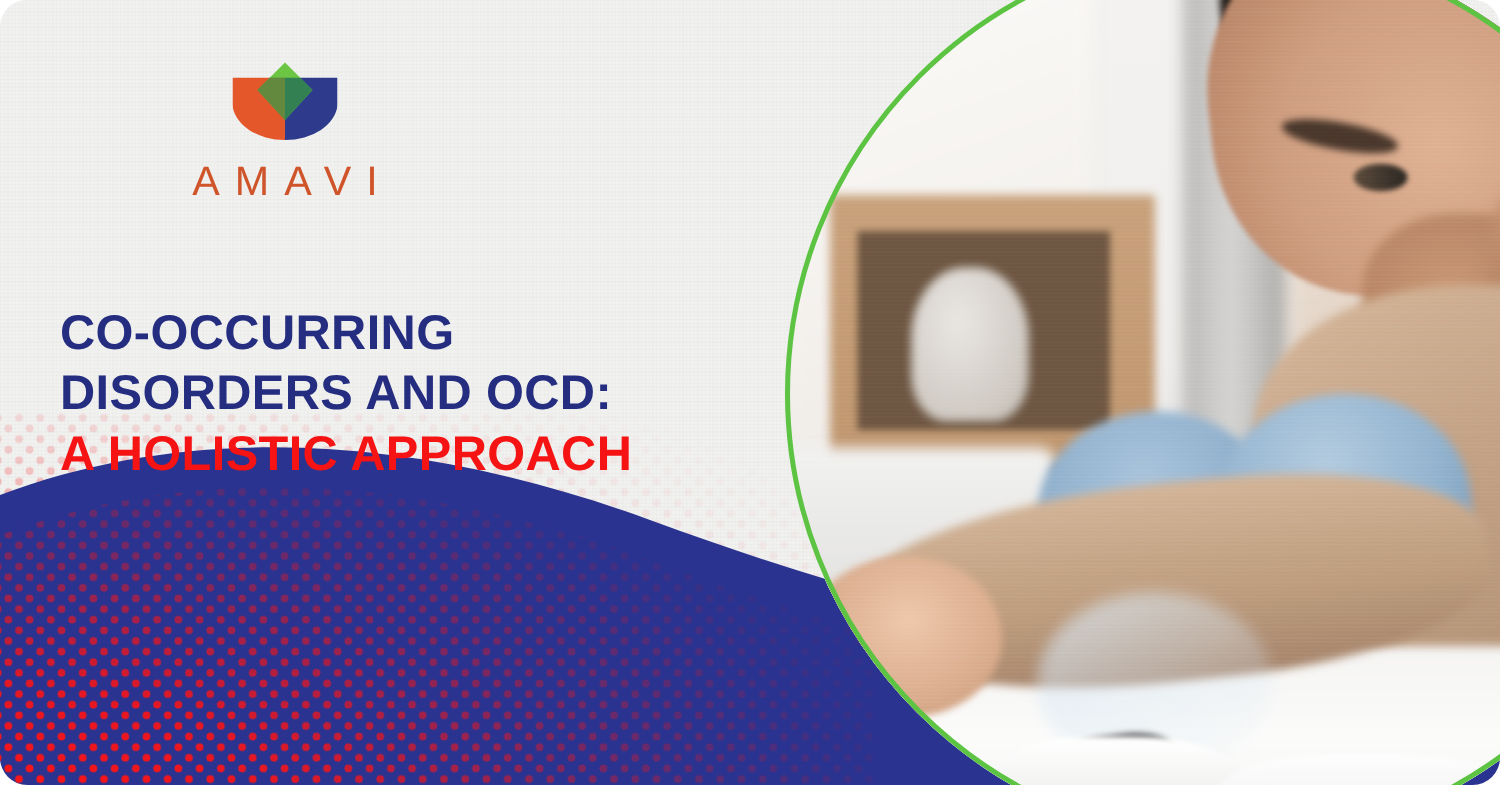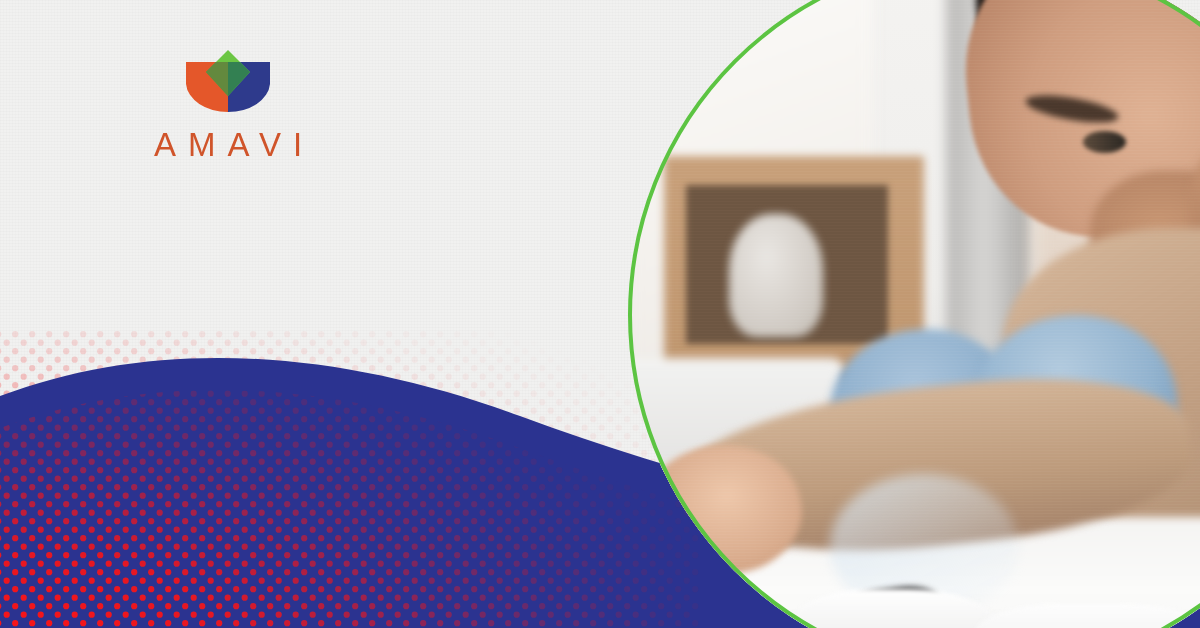--- a/index.html
+++ b/index.html
@@ -9,20 +9,21 @@
     font-family:"Liberation Sans", sans-serif;
     -webkit-font-smoothing:antialiased;
   }
 
   .banner {
     position:relative;
     width:1200px;
     height:628px;
     overflow:hidden;
     background:#f1f1f0;
+    border-radius:22px;
   }
 
   
   .bg-texture {
     position:absolute; inset:0;
     background-color:#f1f1f0;
     background-image:
       repeating-linear-gradient(0deg, rgba(0,0,0,0.016) 0 1px, transparent 1px 3px),
       repeating-linear-gradient(90deg, rgba(0,0,0,0.013) 0 1px, transparent 1px 3px);
     z-index:0;
@@ -390,14 +391,19 @@
       <g clip-path="url(#bowlClip)">
         <path d="M48,2 L70,24 L48,48 L26,24 Z" fill="#2f7a54" opacity="0.92"></path>
       </g>
       <g clip-path="url(#bowlClip)">
         <path d="M48,2 L48,48 L26,24 Z" fill="#8a8f2e" opacity="0.55"></path>
       </g>
     </svg>
     <div class="logo-word">AMAVI</div>
   </div>
 
+  <div class="headline">
+    <div class="headline-line hl-navy">CO-OCCURRING</div>
+    <div class="headline-line hl-navy">DISORDERS AND OCD:</div>
+    <div class="headline-line hl-red">A HOLISTIC APPROACH</div>
+  </div>
 
 </div>
 
 </body></html>

